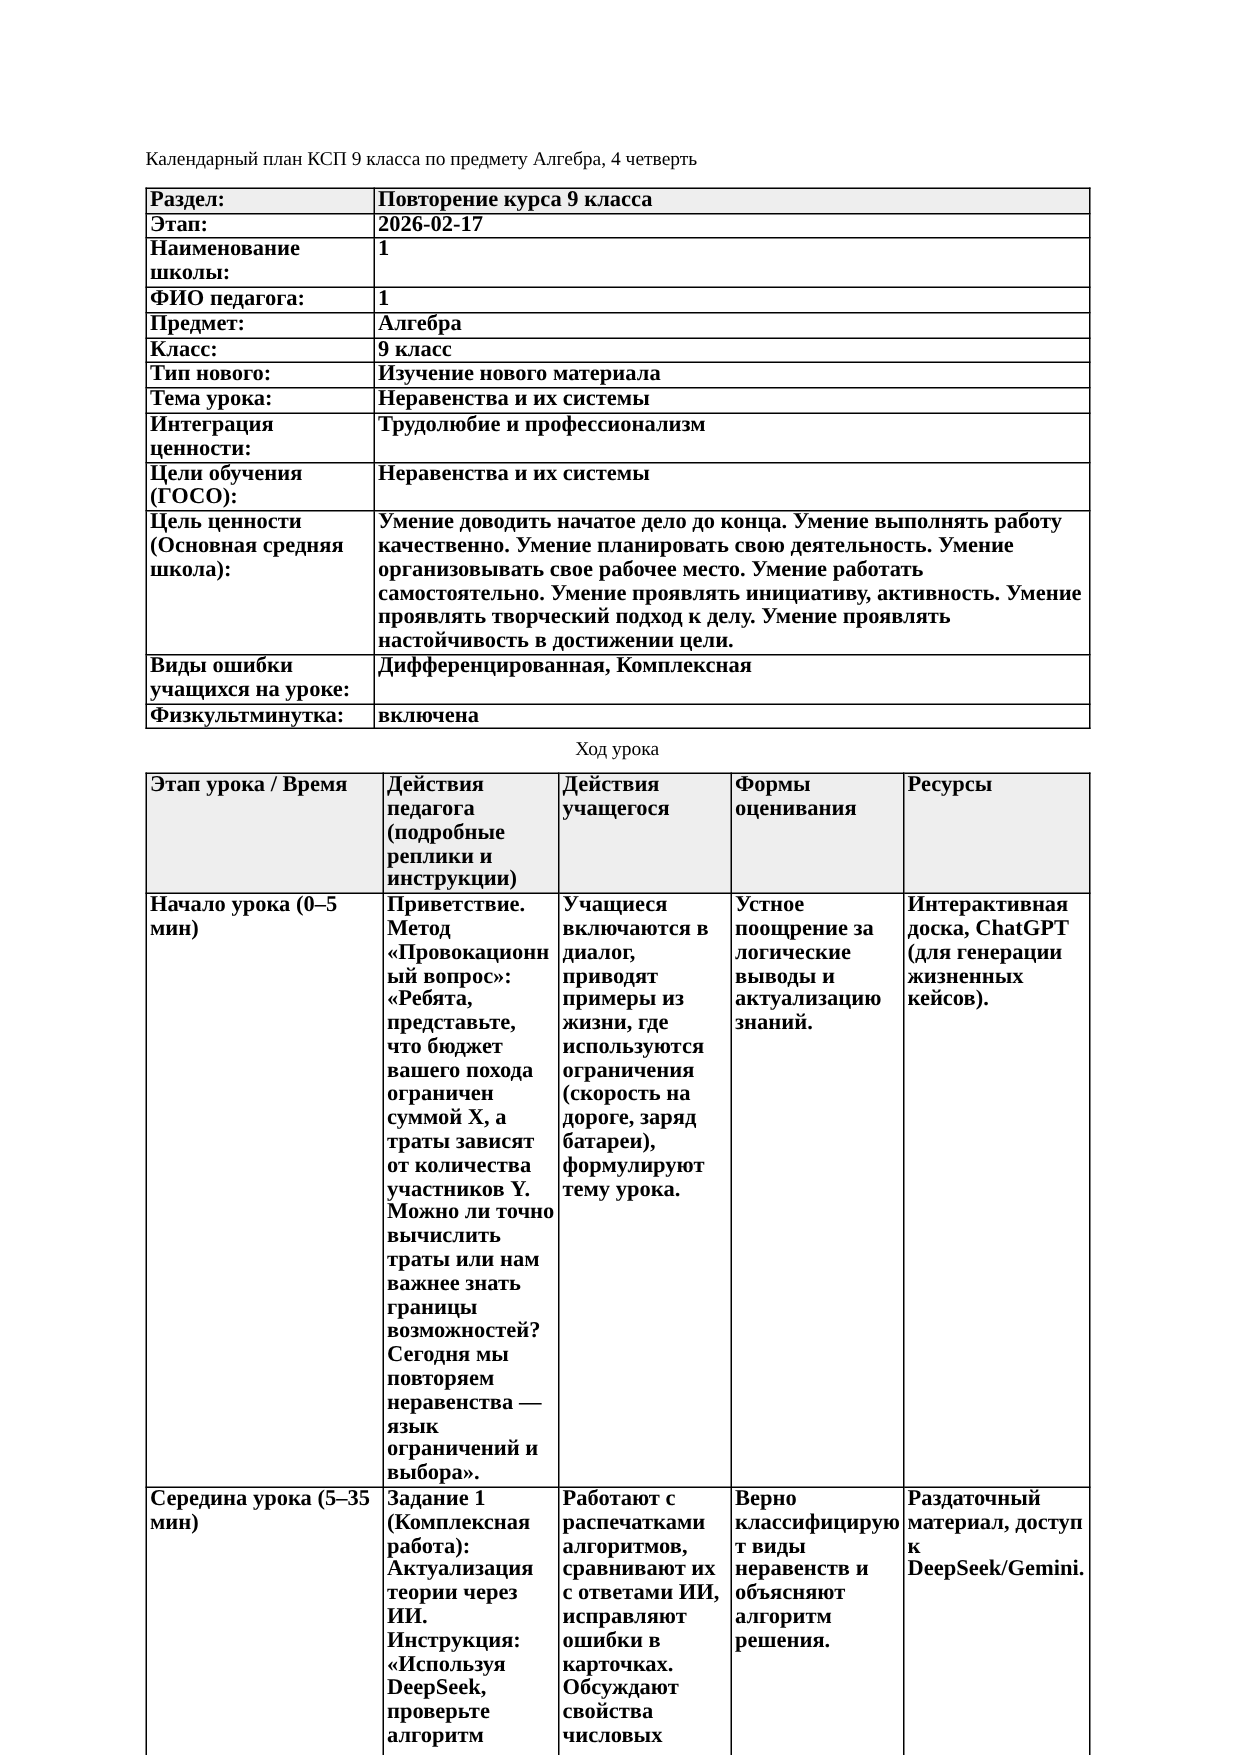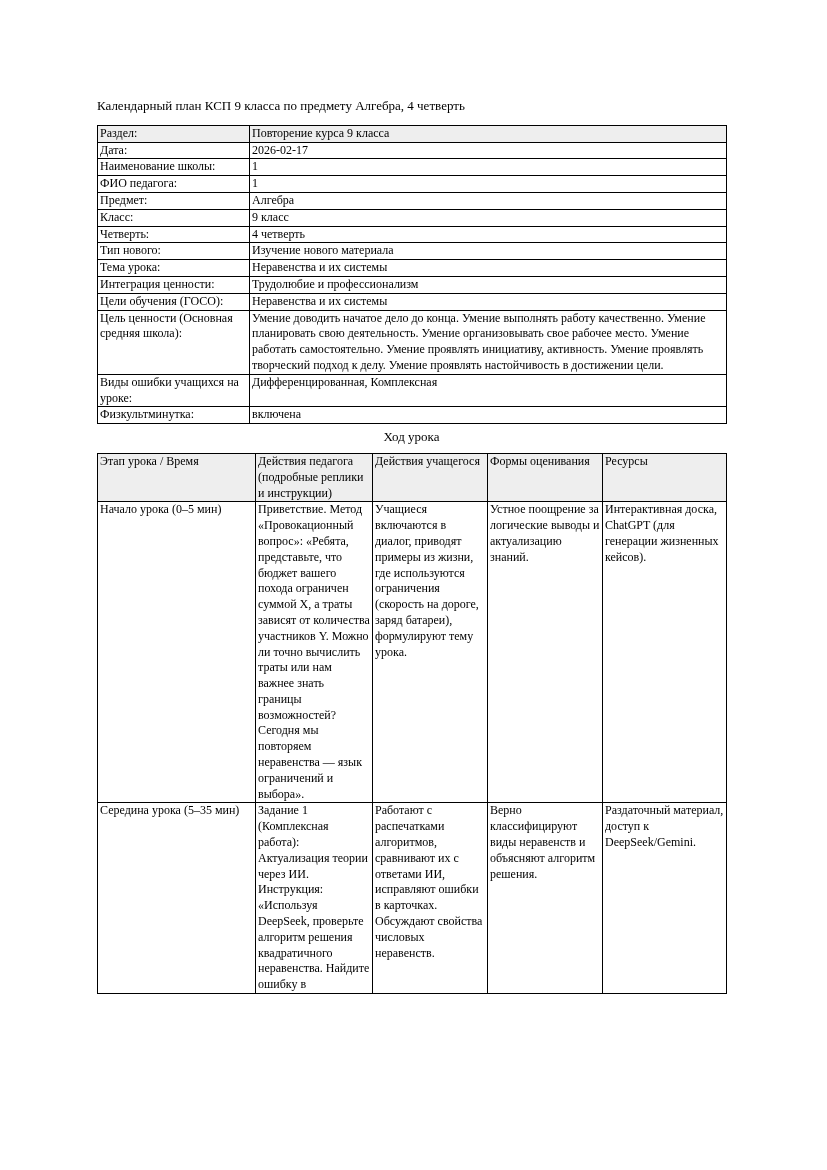--- a/index.html
+++ b/index.html
@@ -30,22 +30,22 @@
   table {
     border-collapse: collapse;
     table-layout: fixed;
     width: 629px;
   }
   td, th {
     border: 1px solid #000000;
     padding: 0 2px;
     vertical-align: top;
     text-align: left;
-    font-weight: normal;
-    font-size: 12px;
+    font-weight: bold;
+    font-size: 15px;
     line-height: 15.8px;
     word-wrap: break-word;
   }
   .shaded td, thead th {
     background: var(--header-bg, #eeeeee);
   }
   .section-label {
     margin: 5px 0 8px 0;
     text-align: center;
   }
@@ -61,42 +61,38 @@
     <colgroup>
         <col style="width:152px">
         <col style="width:477px">
       </colgroup>
     <tbody>
       <tr class="shaded">
         <td>Раздел:</td>
         <td>Повторение курса 9 класса</td>
       </tr>
       <tr>
-        <td>Дата:</td>
+        <td>Этап:</td>
         <td>2026-02-17</td>
       </tr>
       <tr>
         <td>Наименование школы:</td>
         <td>1</td>
       </tr>
       <tr>
         <td>ФИО педагога:</td>
         <td>1</td>
       </tr>
       <tr>
         <td>Предмет:</td>
         <td>Алгебра</td>
       </tr>
       <tr>
         <td>Класс:</td>
         <td>9 класс</td>
-      </tr>
-      <tr>
-        <td>Четверть:</td>
-        <td>4 четверть</td>
       </tr>
       <tr>
         <td>Тип нового:</td>
         <td>Изучение нового материала</td>
       </tr>
       <tr>
         <td>Тема урока:</td>
         <td>Неравенства и их системы</td>
       </tr>
       <tr>

